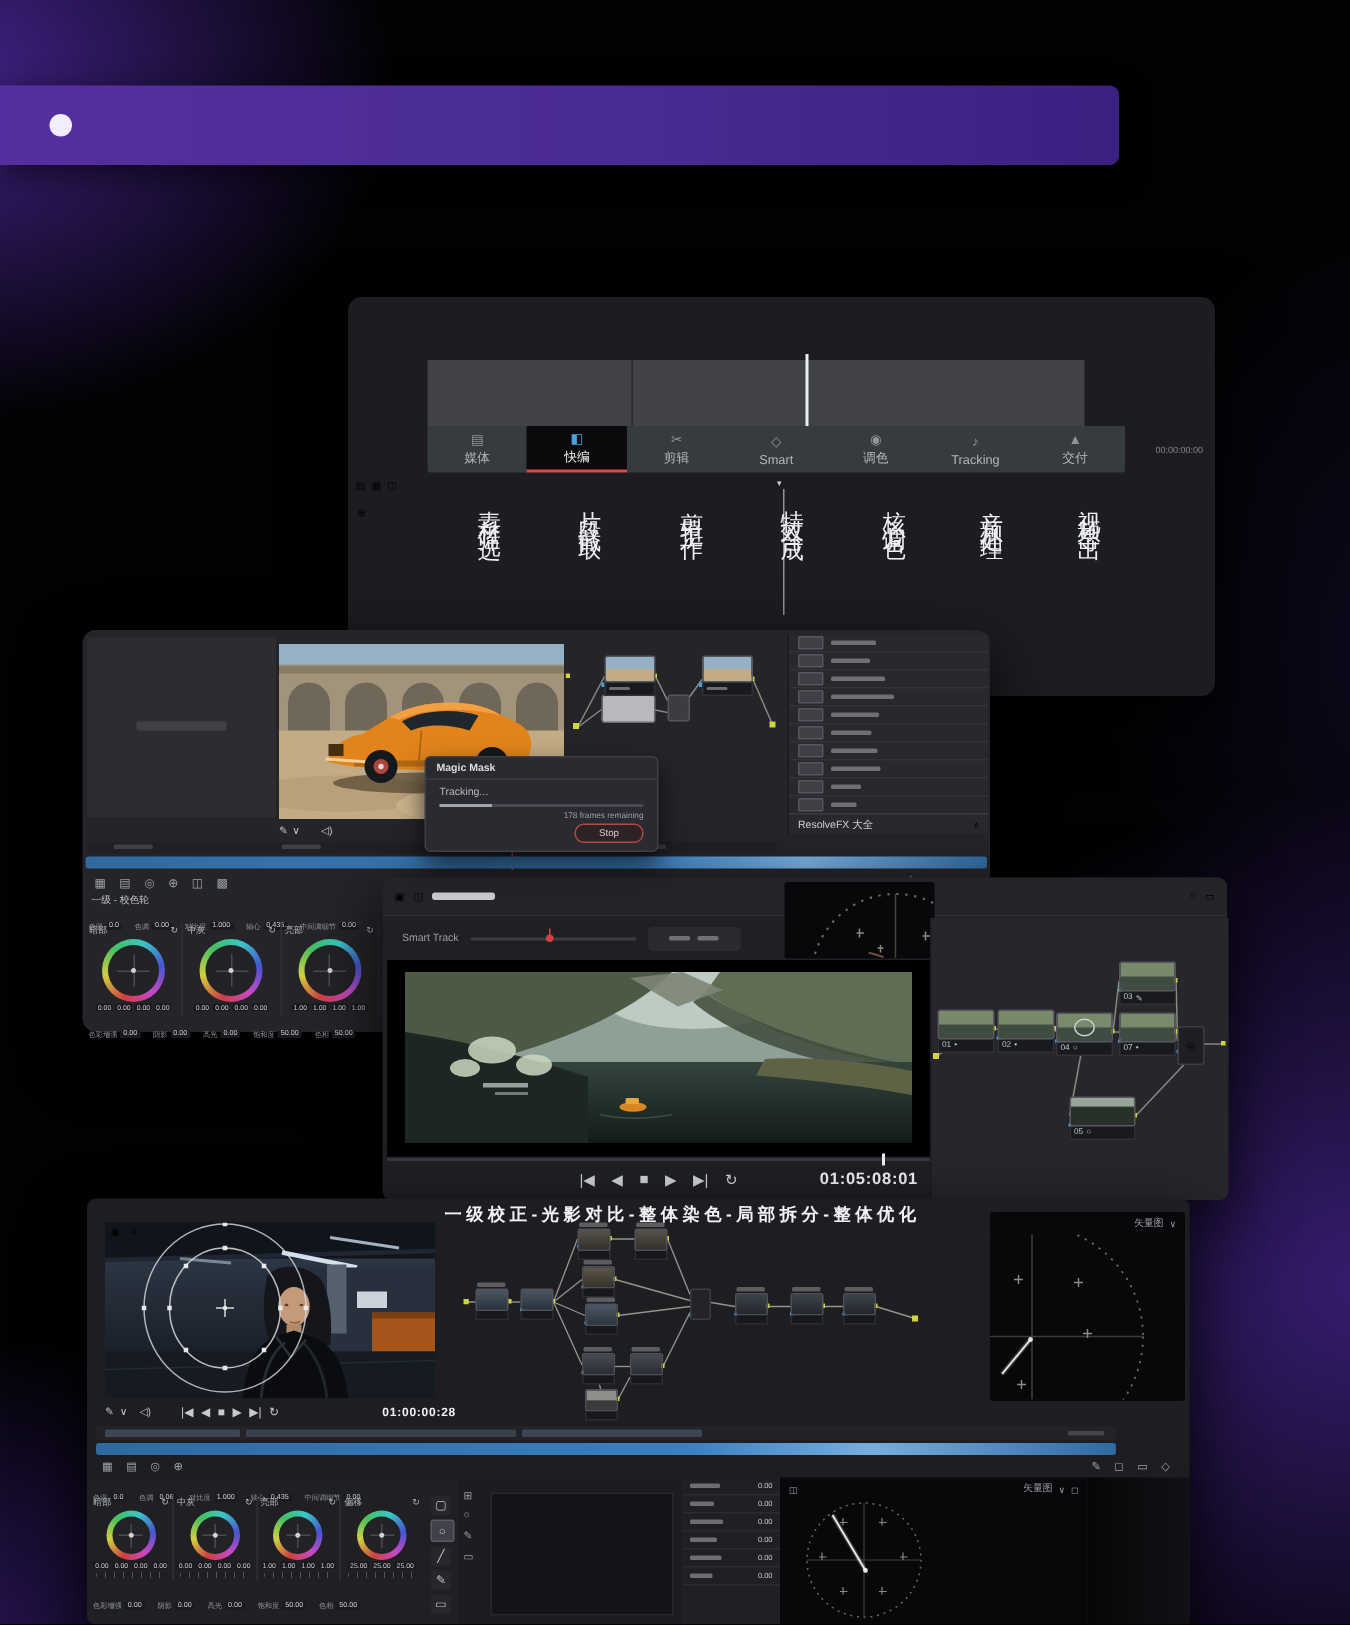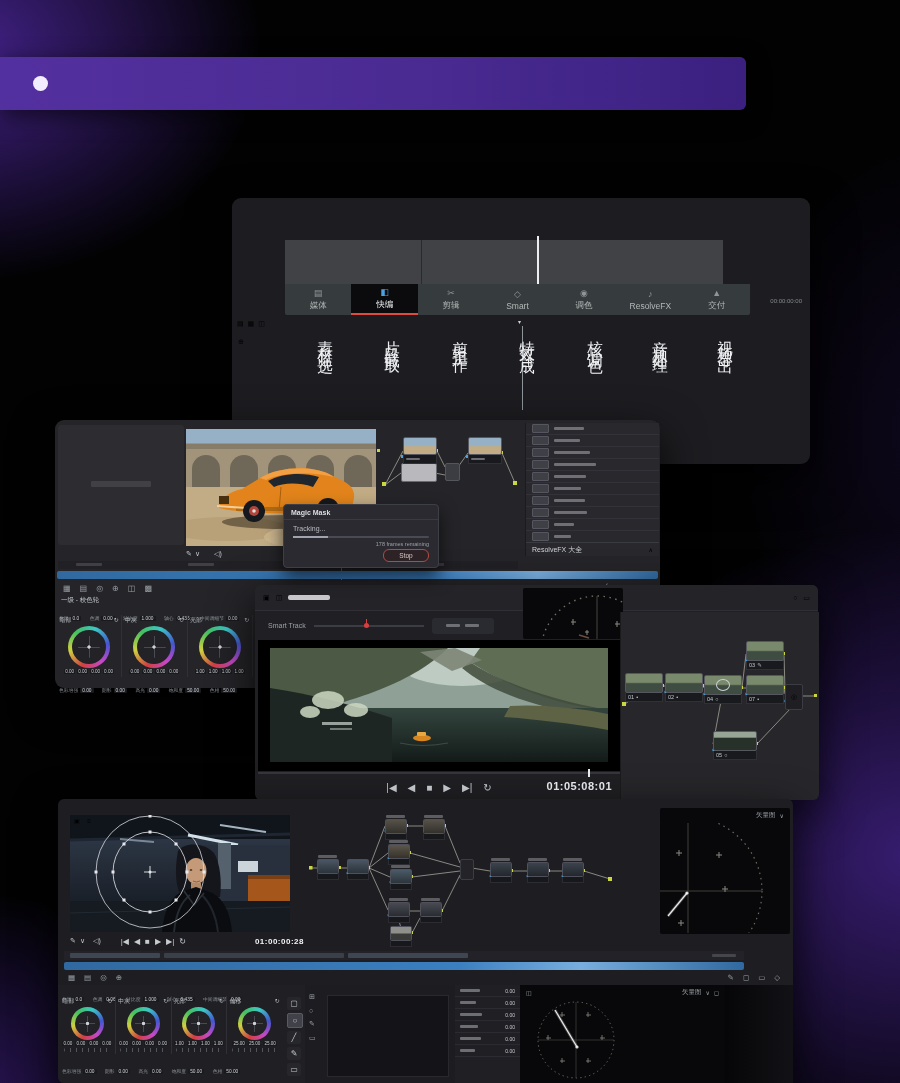--- a/index.html
+++ b/index.html
@@ -135,21 +135,21 @@
       <div class="tab">
           <span class="ti">◇</span>
           <span class="tl">Smart</span>
         </div>
       <div class="tab">
           <span class="ti">◉</span>
           <span class="tl">调色</span>
         </div>
       <div class="tab">
           <span class="ti">♪</span>
-          <span class="tl">ResolveFX</span>
+          <span class="tl">Tracking</span>
         </div>
       <div class="tab">
           <span class="ti">▲</span>
           <span class="tl">交付</span>
         </div>
     </div>
     <span class="ab g6" style="right:8px;top:100px;color:#85888a">00:00:00:00</span>
 
     <span class="ab g7" style="left:5px;top:122px;letter-spacing:4px">▤▦◫</span>
     <span class="ab g7" style="left:6px;top:140px">⊕</span>
@@ -601,20 +601,21 @@
             <span>○</span>
           </div>
         </div>
       <div class="outnode" style="left:164px;top:72px">
           <span class="g7">◎</span>
         </div>
     </div>
   </div>
 
   <div class="shot" style="left:58px;top:799px;width:735px;height:284px;background:#1e1e22;border-radius:6px">
+    <div class="ab" style="left:187px;top:3px;width:420px;text-align:center;font-size:11.5px;font-weight:700;color:#f3f3f5;letter-spacing:3px;white-space:nowrap">一级校正-光影对比-整体染色-局部拆分-整体优化</div>
 
     <div class="viewerbox" style="left:12px;top:16px;width:220px;height:117px">
       <svg width="220" height="117" viewBox="0 0 220 117">
         <defs>
             <linearGradient id="gar" x1="0" y1="0" x2="0" y2="1">
               <stop offset="0" stop-color="#333e4e"></stop>
               <stop offset="1" stop-color="#11151c"></stop>
             </linearGradient>
           </defs>
         <rect width="220" height="117" fill="url(#gar)"></rect>

